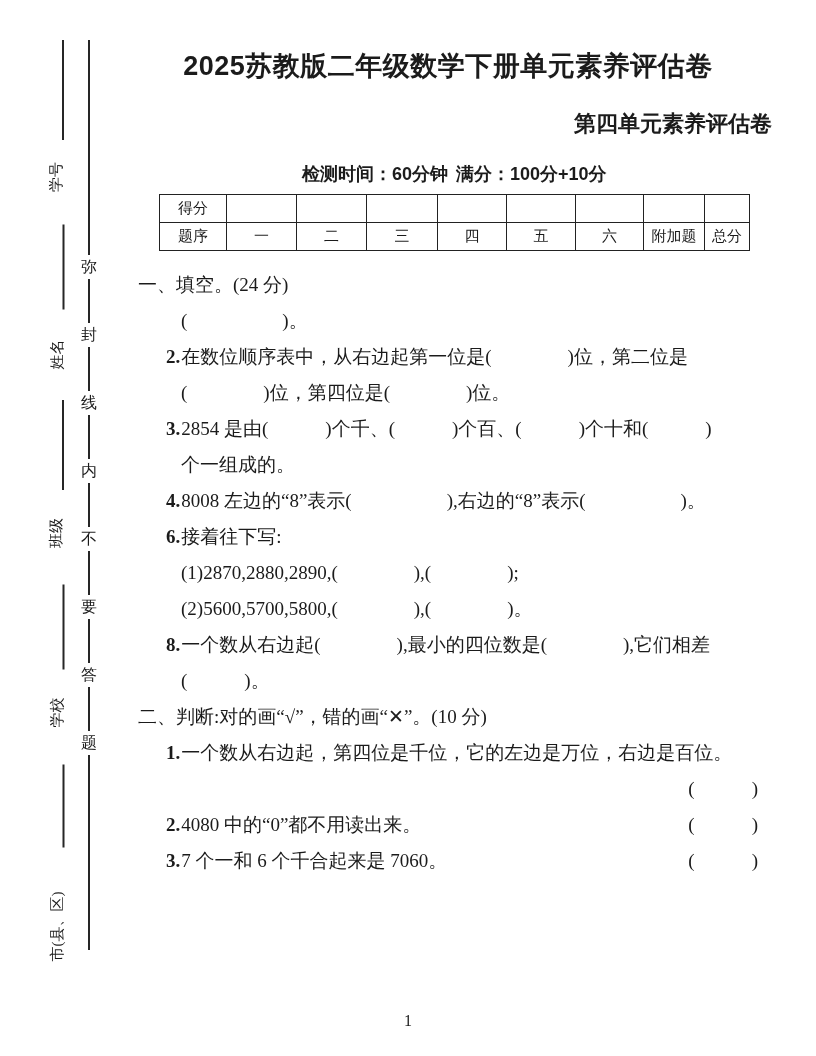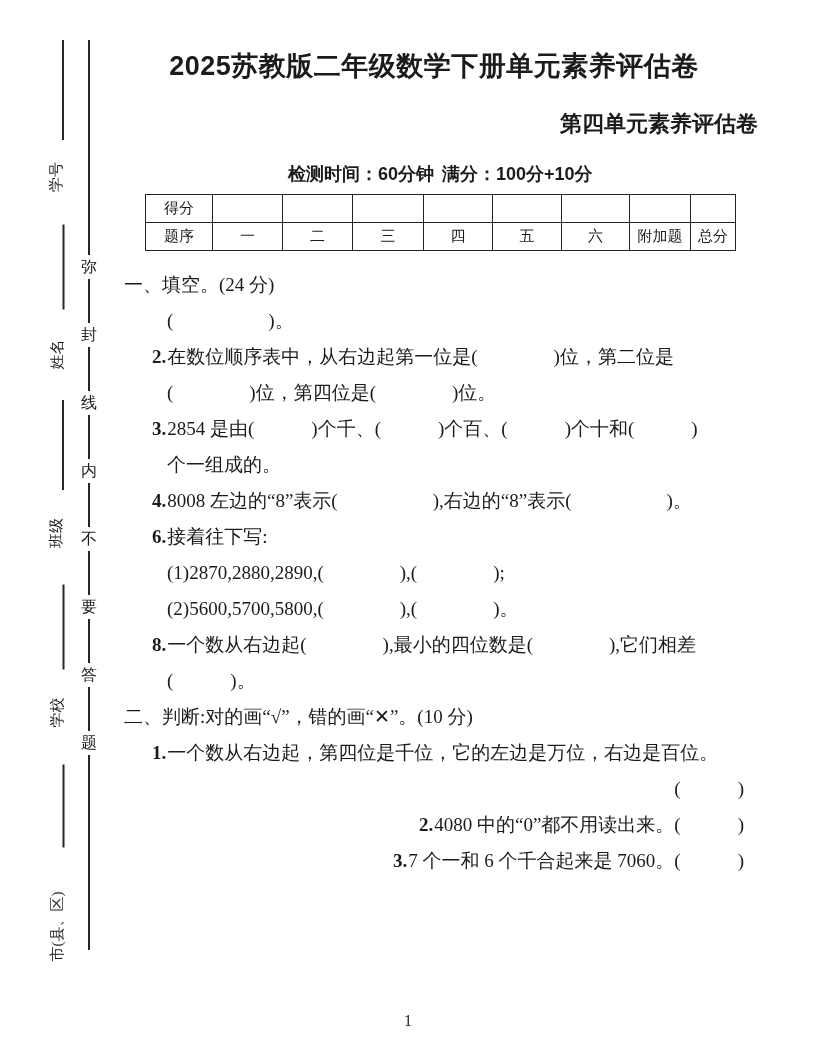--- a/index.html
+++ b/index.html
@@ -18,21 +18,21 @@
   .m-rule{height:1.6px;background:#262626;margin-bottom:3px;}
   
   #seal-column{
     position:absolute;left:80px;top:40px;width:18px;
     display:flex;flex-direction:column;align-items:center;
     font-size:16px;
   }
   .seal-seg{width:1.6px;background:#262626;}
   .seal-char{line-height:20px;padding:2px 0;}
   
-  .content{position:absolute;left:110px;top:0;width:648px;}
+  .content{position:absolute;left:124px;top:0;width:648px;}
   .title{
     margin:48px 0 0;text-align:center;font-size:27px;font-weight:bold;
     font-family:"Liberation Sans","DejaVu Sans",sans-serif;letter-spacing:.5px;
   }
   .subtitle{
     margin:25px 0 0;text-align:right;font-size:22px;font-weight:bold;
     font-family:"Liberation Sans","DejaVu Sans",sans-serif;
   }
   .info-row{
     margin:23px 0 0 178px;display:flex;gap:8px;
@@ -44,21 +44,21 @@
     border:1.7px solid #222;height:27px;text-align:center;
     font-size:15px;font-weight:normal;padding:0;
   }
   
   .section{font-size:19px;line-height:36px;}
   .sec1{margin-top:16px;}
   .sec-heading{padding-left:14px;white-space:nowrap;font-weight:400;}
   .q-line{padding-left:42px;white-space:nowrap;}
   .q-line.cont{padding-left:57px;}
   .q-num{font-weight:bold;padding-right:1px;}
-  .judge-row{display:flex;justify-content:flex-end;padding:0 14px 0 42px;white-space:nowrap;}
+  .judge-row{display:flex;justify-content:space-between;padding:0 14px 0 42px;white-space:nowrap;}
   .answer-line{text-align:right;padding-right:14px;}
   .page-number{position:absolute;left:0;right:0;top:1012px;text-align:center;font-size:16px;}
 </style>
 </head>
 <body>
 
 <div class="page">
 
   <div id="margin-fields">
       <div class="m-field" style="width: 152px; left: -20px; top: 105px;">

